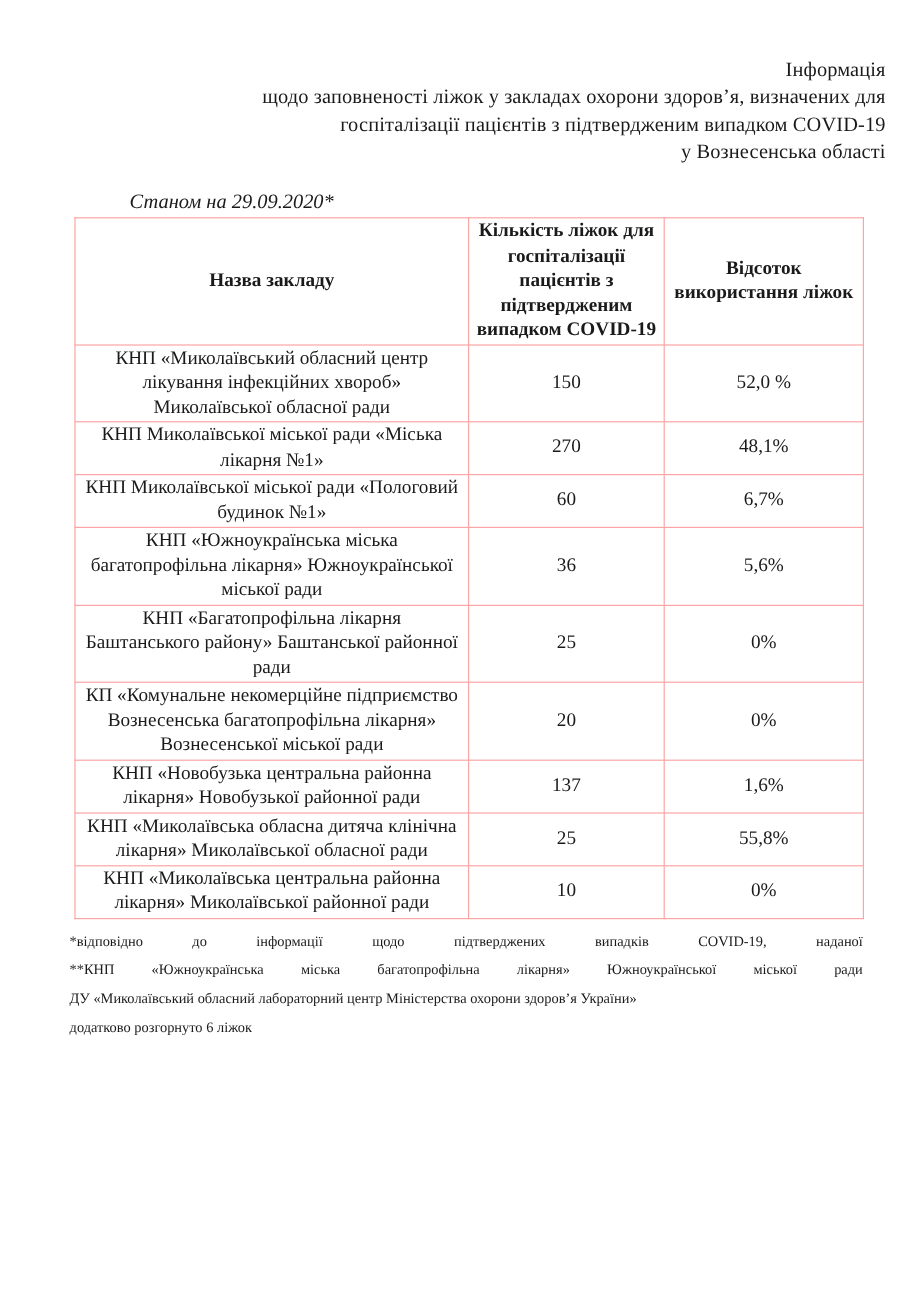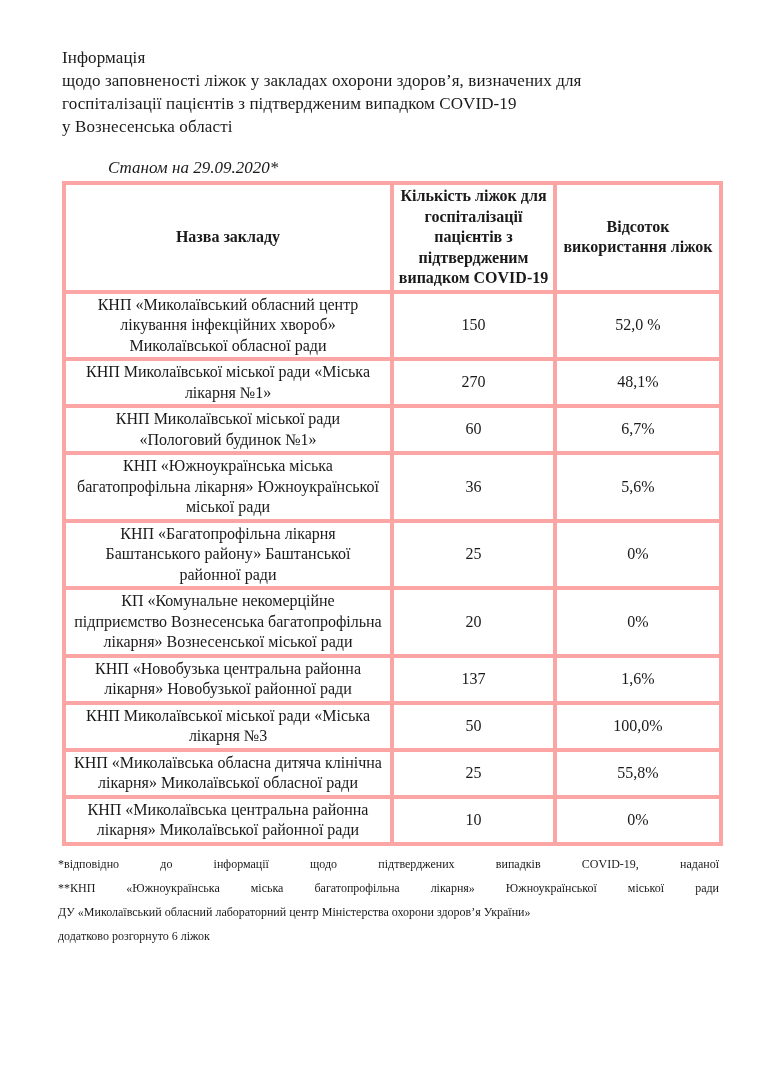--- a/index.html
+++ b/index.html
@@ -10,21 +10,21 @@
     width: 763px;
     height: 1080px;
     background: #ffffff;
     color: #1a1a1a;
     font-family: "Liberation Serif", serif;
     overflow: hidden;
     position: relative;
   }
   .doc-title {
     margin: 46px 25px 0 62px;
-    text-align: left;
+    text-align: right;
     font-size: 17px;
     line-height: 23px;
     letter-spacing: 0.1px;
   }
   .as-of {
     margin: 20px 0 3px 108px;
     font-size: 17px;
     line-height: 20px;
     font-style: italic;
   }
@@ -32,21 +32,21 @@
     border-collapse: collapse;
     table-layout: fixed;
     margin-left: 62px;
     width: 657px;
   }
   table.beds-table col.c1 { width: 328px; }
   table.beds-table col.c2 { width: 163px; }
   table.beds-table col.c3 { width: 166px; }
   table.beds-table th,
   table.beds-table td {
-    border: 4px solid #fca5a5;
+    border: 1px solid #fca5a5;
     text-align: center;
     vertical-align: middle;
     font-size: 16px;
     line-height: 20.5px;
     padding: 1px 2px;
   }
   table.beds-table th {
     font-weight: bold;
     padding: 1px 2px;
   }
@@ -127,25 +127,20 @@
     <td class="cell-beds">20</td>
     <td class="cell-usage">0%</td>
   </tr>
 
   <tr>
     <td class="cell-name">КНП «Новобузька центральна районна лікарня» Новобузької районної ради</td>
     <td class="cell-beds">137</td>
     <td class="cell-usage">1,6%</td>
   </tr>
 
-  <tr>
-    <td class="cell-name">КНП Миколаївської міської ради «Міська лікарня №3</td>
-    <td class="cell-beds">50</td>
-    <td class="cell-usage">100,0%</td>
-  </tr>
 
   <tr>
     <td class="cell-name">КНП «Миколаївська обласна дитяча клінічна лікарня» Миколаївської обласної ради</td>
     <td class="cell-beds">25</td>
     <td class="cell-usage">55,8%</td>
   </tr>
 
   <tr>
     <td class="cell-name">КНП «Миколаївська центральна районна лікарня» Миколаївської районної ради</td>
     <td class="cell-beds">10</td>

